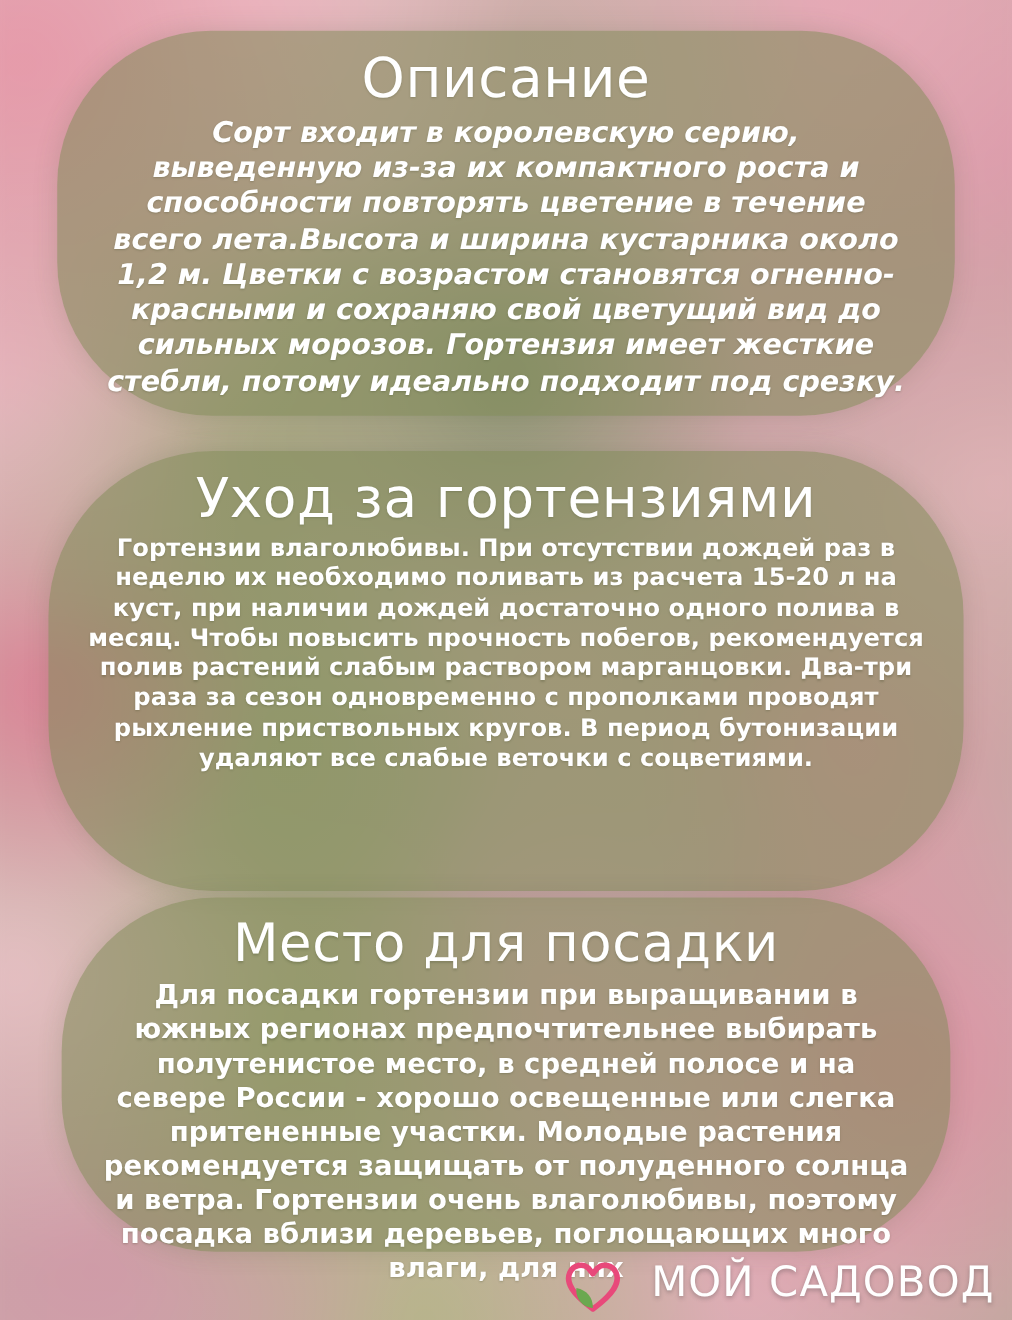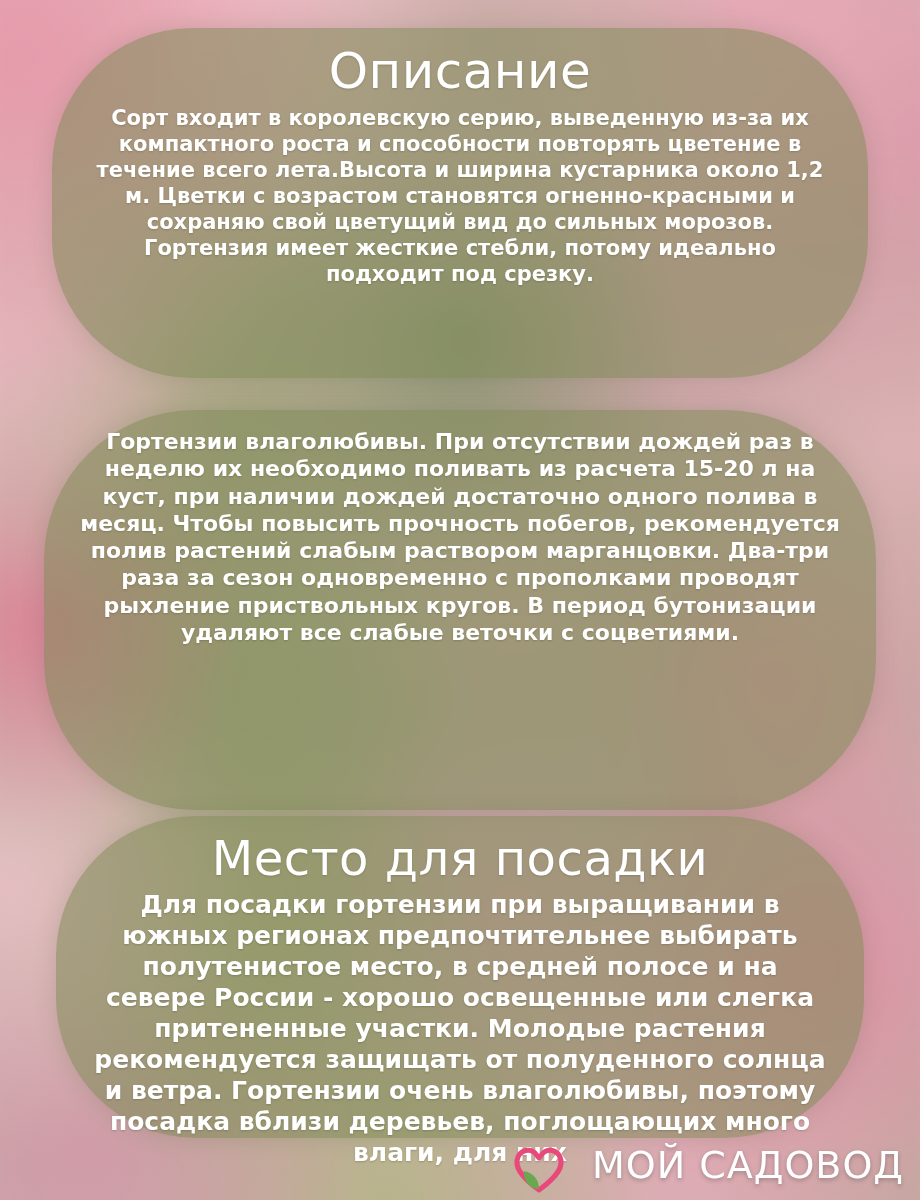--- a/index.html
+++ b/index.html
@@ -90,21 +90,21 @@
   
   #card-description {
     left: 52px;
     top: 28px;
     width: 816px;
     height: 350px;
     padding: 18px 44px 0 44px;
     border-radius: 140px;
   }
   #card-description .card-title { font-size: 50px; margin-bottom: 8px; }
-  #card-description .card-body { font-size: 21px; }
+  #card-description .card-body { font-size: 26px; font-style: italic; }
 
   
   #card-care {
     left: 44px;
     top: 410px;
     width: 832px;
     height: 400px;
     padding: 18px 34px 0 34px;
     border-radius: 150px;
   }
@@ -152,20 +152,21 @@
 
   <div class="bg"></div>
   <div class="bg-tint"></div>
 
   <section class="card" id="card-description">
     <h2 class="card-title">Описание</h2>
     <p class="card-body">Сорт входит в королевскую серию, выведенную из-за их компактного роста и способности повторять цветение в течение всего лета.Высота и ширина кустарника около 1,2 м. Цветки с возрастом становятся огненно-красными и сохраняю свой цветущий вид до сильных морозов. Гортензия имеет жесткие стебли, потому идеально подходит под срезку.</p>
   </section>
 
   <section class="card" id="card-care">
+    <h2 class="card-title">Уход за гортензиями</h2>
     <p class="card-body">Гортензии влаголюбивы. При отсутствии дождей раз в неделю их необходимо поливать из расчета 15-20 л на куст, при наличии дождей достаточно одного полива в месяц. Чтобы повысить прочность побегов, рекомендуется полив растений слабым раствором марганцовки. Два-три раза за сезон одновременно с прополками проводят рыхление приствольных кругов. В период бутонизации удаляют все слабые веточки с соцветиями.</p>
   </section>
 
   <section class="card" id="card-place">
     <h2 class="card-title">Место для посадки</h2>
     <p class="card-body">Для посадки гортензии при выращивании в южных регионах предпочтительнее выбирать полутенистое место, в средней полосе и на севере России - хорошо освещенные или слегка притененные участки. Молодые растения рекомендуется защищать от полуденного солнца и ветра. Гортензии очень влаголюбивы, поэтому посадка вблизи деревьев, поглощающих много влаги, для них</p>
   </section>
 
   <div class="watermark">
     <span class="wm-logo">

